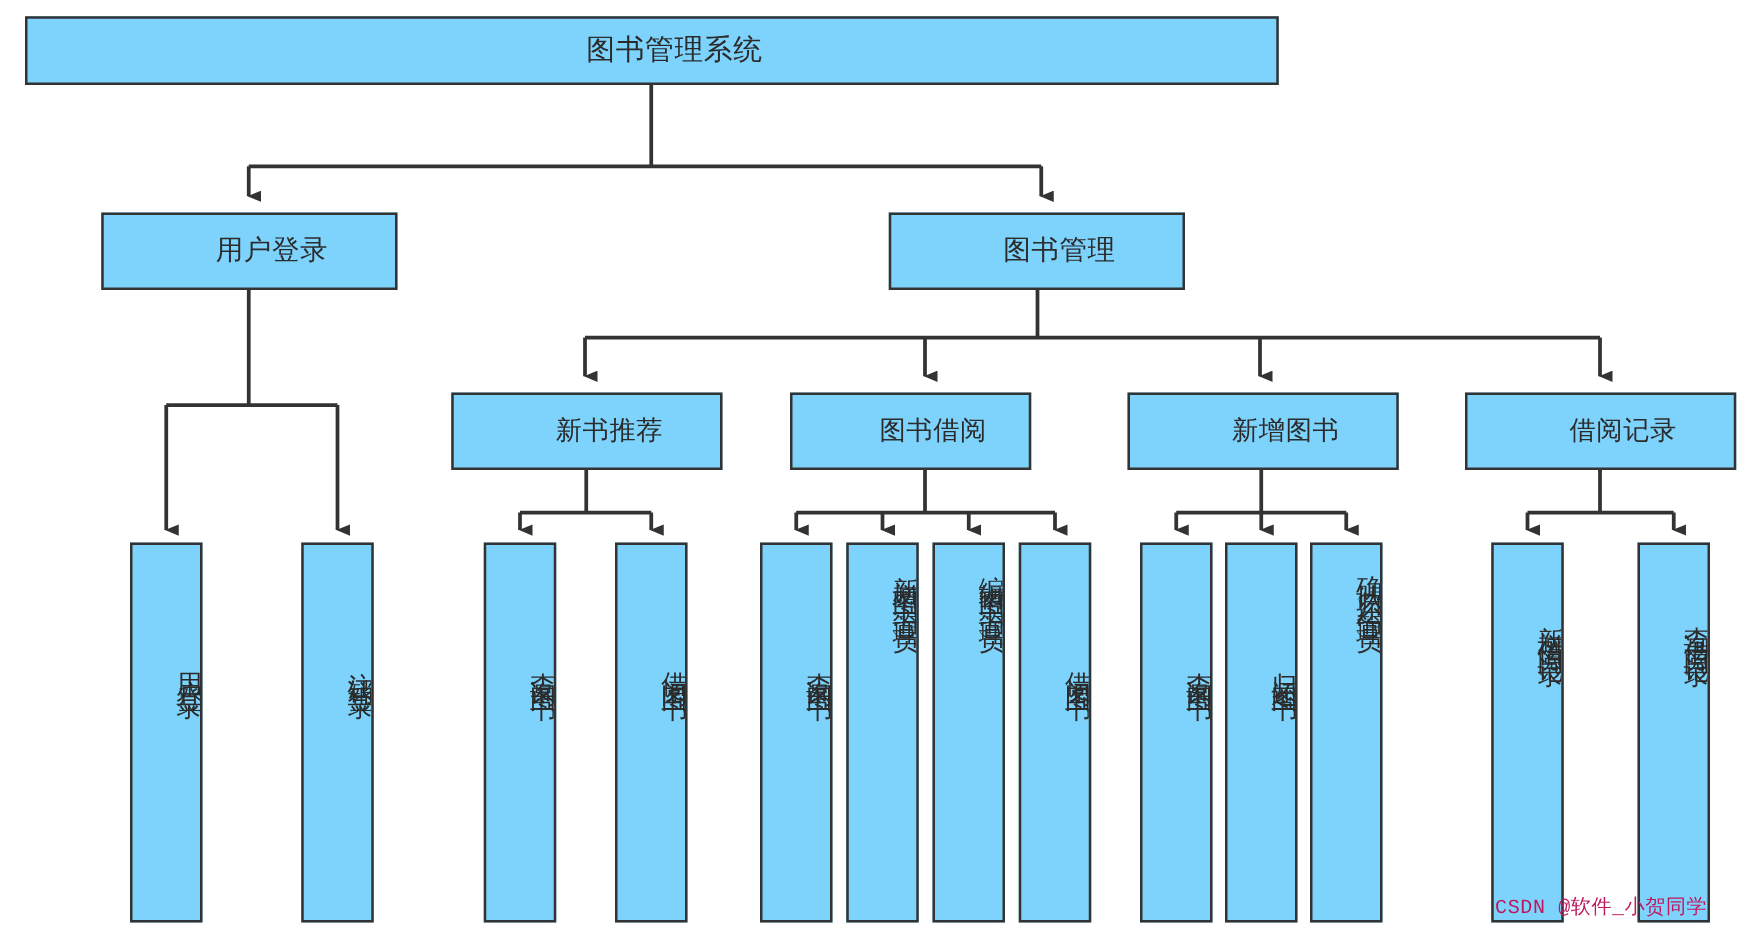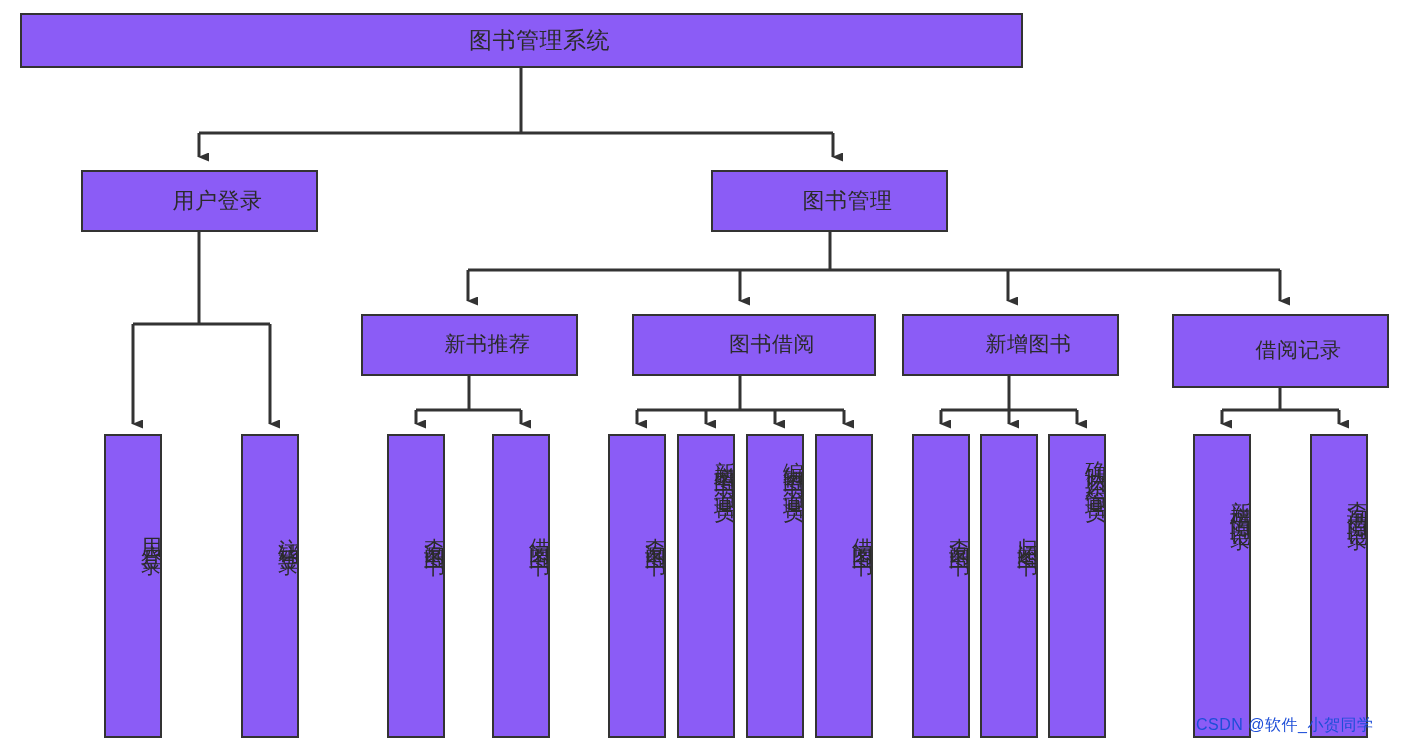--- a/index.html
+++ b/index.html
@@ -24,21 +24,21 @@
   svg.diagram-canvas {
     position: absolute;
     left: 0;
     top: 0;
     width: 1405px;
     height: 747px;
   }
   .node-box {
     position: absolute;
     box-sizing: border-box;
-    background: #8b5cf6;
+    background: #7dd3fc;
     border: 2px solid #333333;
     display: flex;
     align-items: center;
     justify-content: center;
     overflow: hidden;
     padding-left: 36px;
   }
   .node-label-h {
     font-size: 22px;
     color: #2b2b2b;
@@ -61,24 +61,24 @@
     font-size: 21px;
     color: #2b2b2b;
     line-height: 1.0;
     letter-spacing: 6px;
     white-space: nowrap;
     display: block;
   }
   .watermark {
     position: absolute;
     font-size: 16px;
-    color: #1d4ed8;
+    color: #be185d;
     white-space: nowrap;
     letter-spacing: 0.5px;
-    font-family: Liberation Sans, sans-serif;
+    font-family: Liberation Mono, monospace;
   }
 </style>
 </head>
 <body>
 
 <div id="diagram-root">
 
   <svg class="diagram-canvas" viewBox="0 0 1405 747" xmlns="http://www.w3.org/2000/svg">
     <defs>
       <marker id="arrowhead" markerWidth="9" markerHeight="11" refX="4.5" refY="10" orient="auto" markerUnits="userSpaceOnUse">
@@ -138,29 +138,29 @@
   </div>
 
   <div class="node-box level2" style="left:711px; top:170px; width:237px; height:62px;align-items:center;">
     <span class="node-label-h">图书管理</span>
   </div>
 
   <div class="node-box level3" style="left:361px; top:314px; width:217px; height:62px;">
     <span class="node-label-h">新书推荐</span>
   </div>
 
-  <div class="node-box level3" style="left:632px; top:314px; width:244px; height:62px;">
+  <div class="node-box level3" style="left:632px; top:314px; width:193px; height:62px;">
     <span class="node-label-h">图书借阅</span>
   </div>
 
   <div class="node-box level3" style="left:902px; top:314px; width:217px; height:62px;">
     <span class="node-label-h">新增图书</span>
   </div>
 
-  <div class="node-box level3" style="left:1172px; top:314px; width:217px; height:74px;">
+  <div class="node-box level3" style="left:1172px; top:314px; width:217px; height:62px;">
     <span class="node-label-h">借阅记录</span>
   </div>
 
   <div class="node-box leaf" style="left:104px; top:434px; width:58px; height:304px;">
     <span class="node-label-v" style="margin-top:85px;">用户登录</span>
   </div>
 
   <div class="node-box leaf" style="left:241px; top:434px; width:58px; height:304px;">
     <span class="node-label-v" style="margin-top:85px;">注销登录</span>
   </div>

